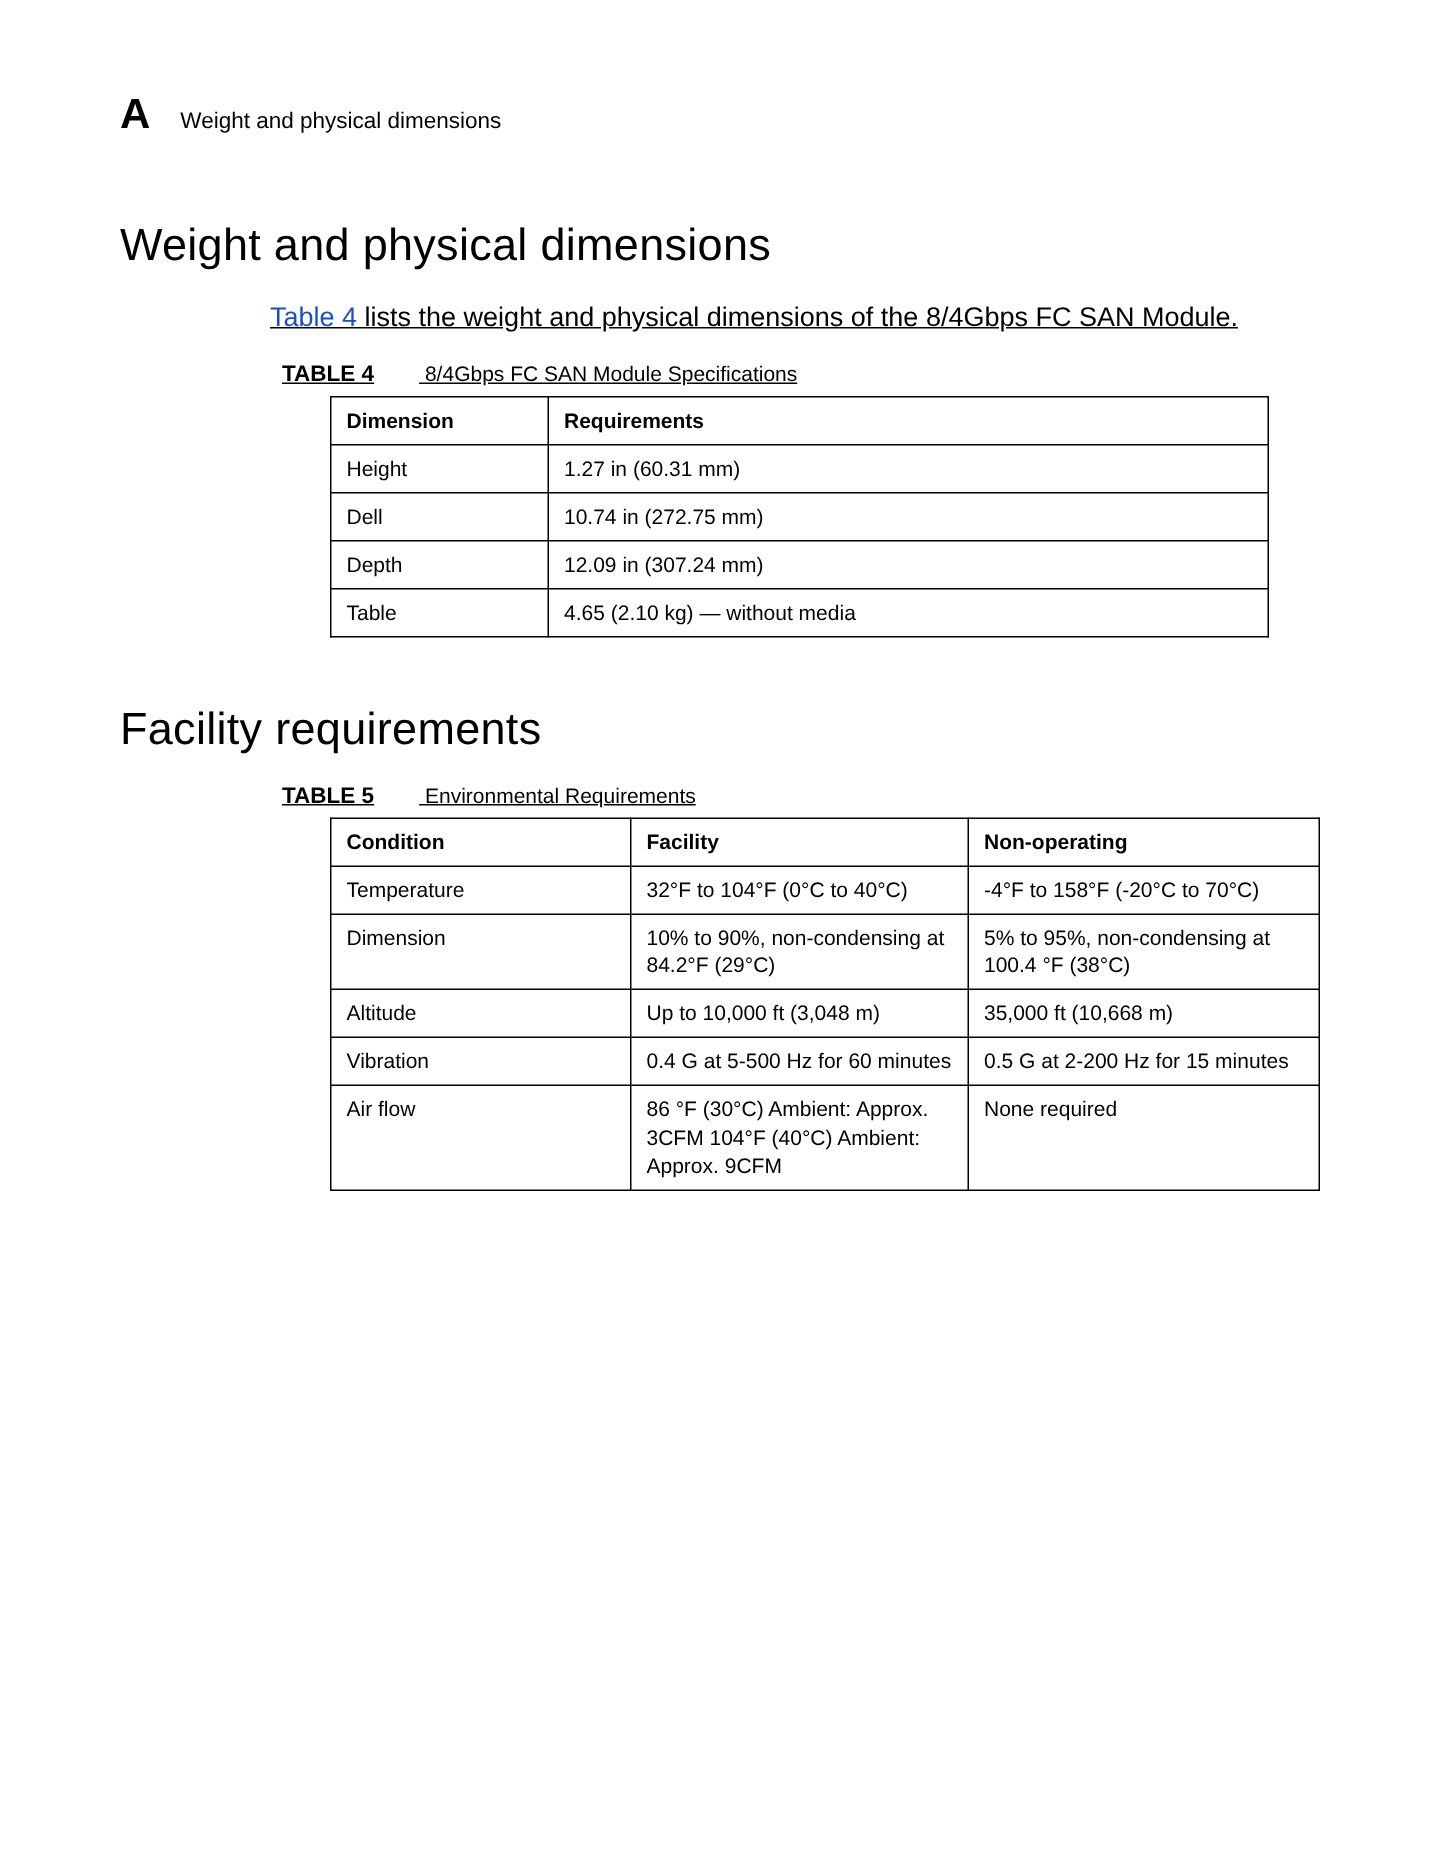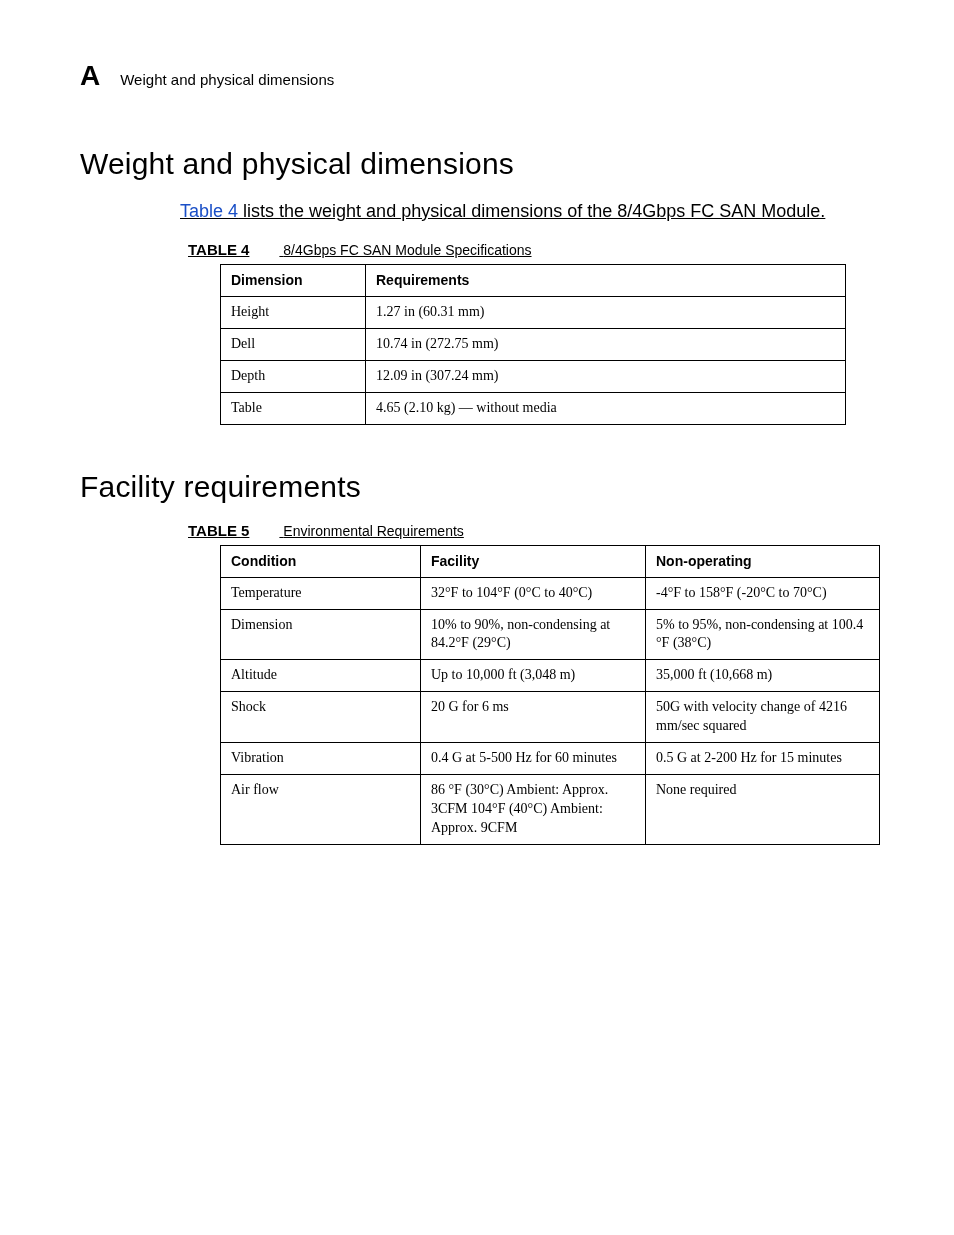--- a/index.html
+++ b/index.html
@@ -68,21 +68,20 @@
       margin-left: 140px;
       font-size: 14px;
       border: 1px solid #000;
     }
     td, th {
       border: 1px solid #000;
       padding: 6px 10px;
       text-align: left;
       vertical-align: top;
       line-height: 1.35;
-      font-family: Liberation Serif, serif;
     }
     th {
       font-family: "Arial Narrow", Arial, sans-serif;
       font-weight: bold;
       font-stretch: condensed;
       font-size: 14px;
     }
     .table4 {
       width: 626px;
       margin-bottom: 45px;
@@ -172,25 +171,20 @@
         <td>Dimension</td>
         <td>10% to 90%, non-condensing at 84.2°F (29°C)</td>
         <td>5% to 95%, non-condensing at 100.4 °F (38°C)</td>
       </tr>
       <tr>
         <td>Altitude</td>
         <td>Up to 10,000 ft (3,048 m)</td>
         <td>35,000 ft (10,668 m)</td>
       </tr>
       <tr>
-        <td>Shock</td>
-        <td>20 G for 6 ms</td>
-        <td>50G with velocity change of 4216 mm/sec squared</td>
-      </tr>
-      <tr>
         <td>Vibration</td>
         <td>0.4 G at 5-500 Hz
 for 60 minutes</td>
         <td>0.5 G at 2-200 Hz for 15 minutes</td>
       </tr>
       <tr>
         <td>Air flow</td>
         <td>86 °F (30°C) Ambient: Approx. 3CFM
 104°F (40°C) Ambient: Approx. 9CFM</td>
         <td>None required</td>

